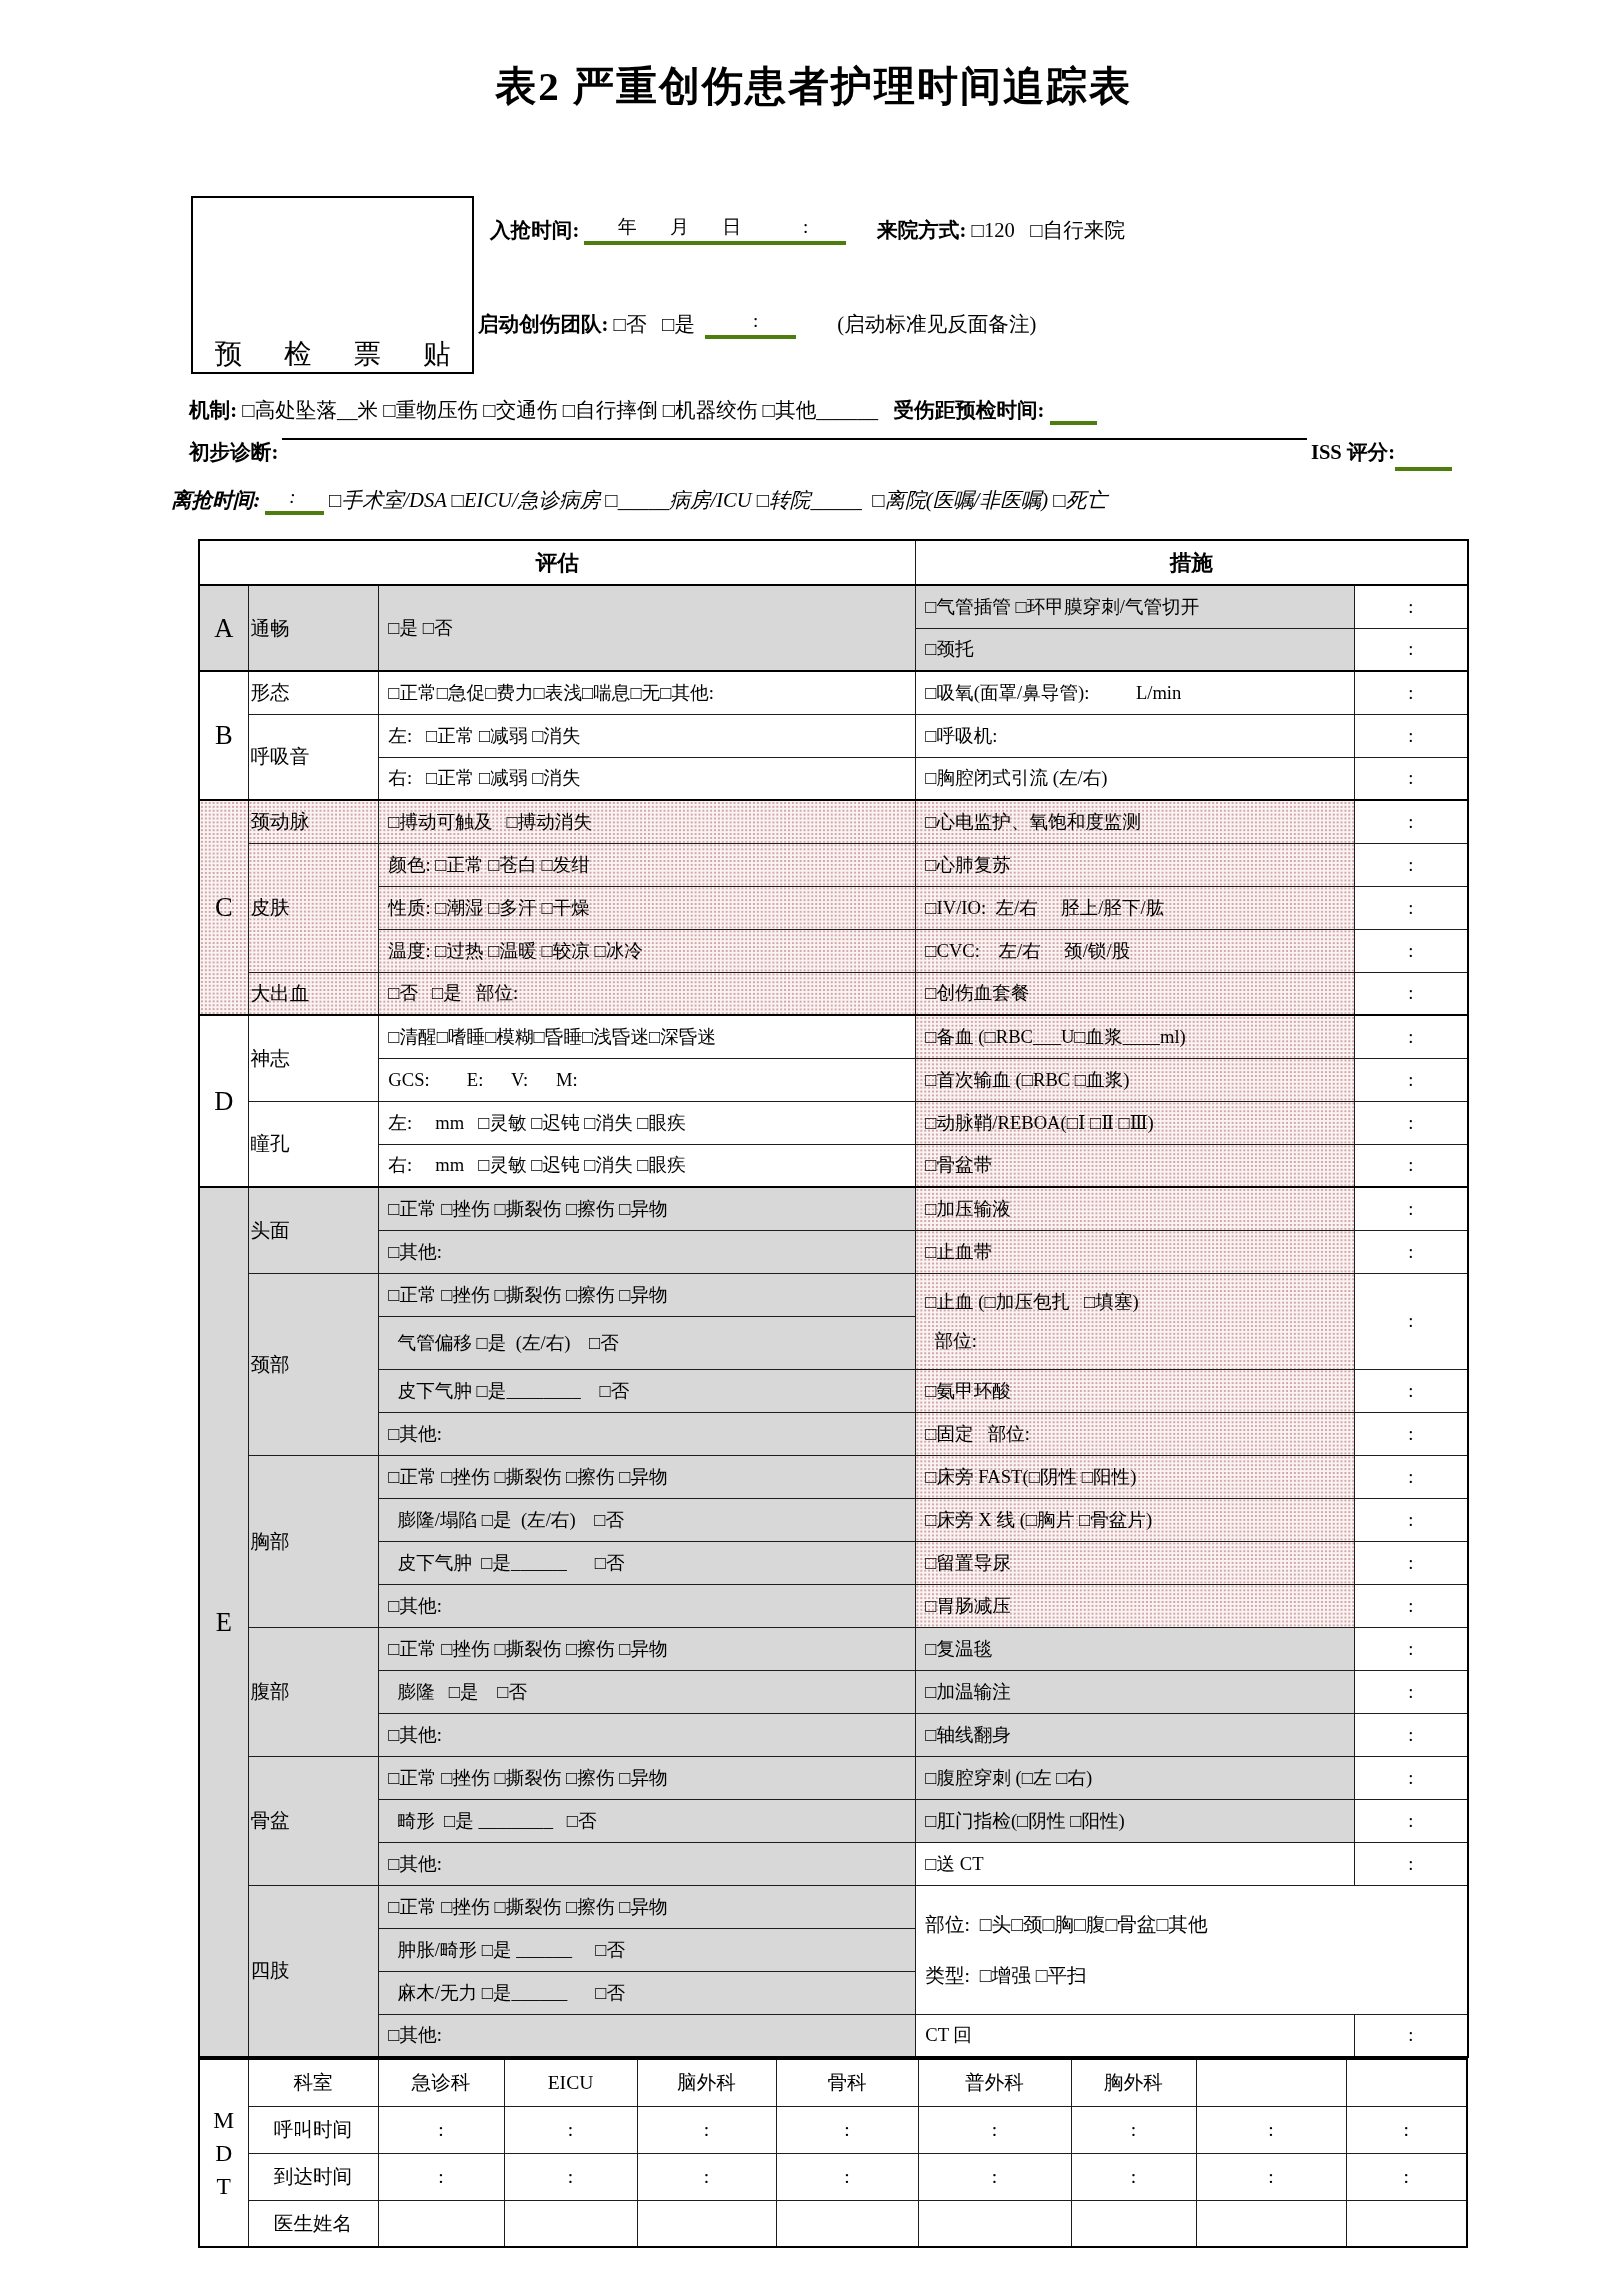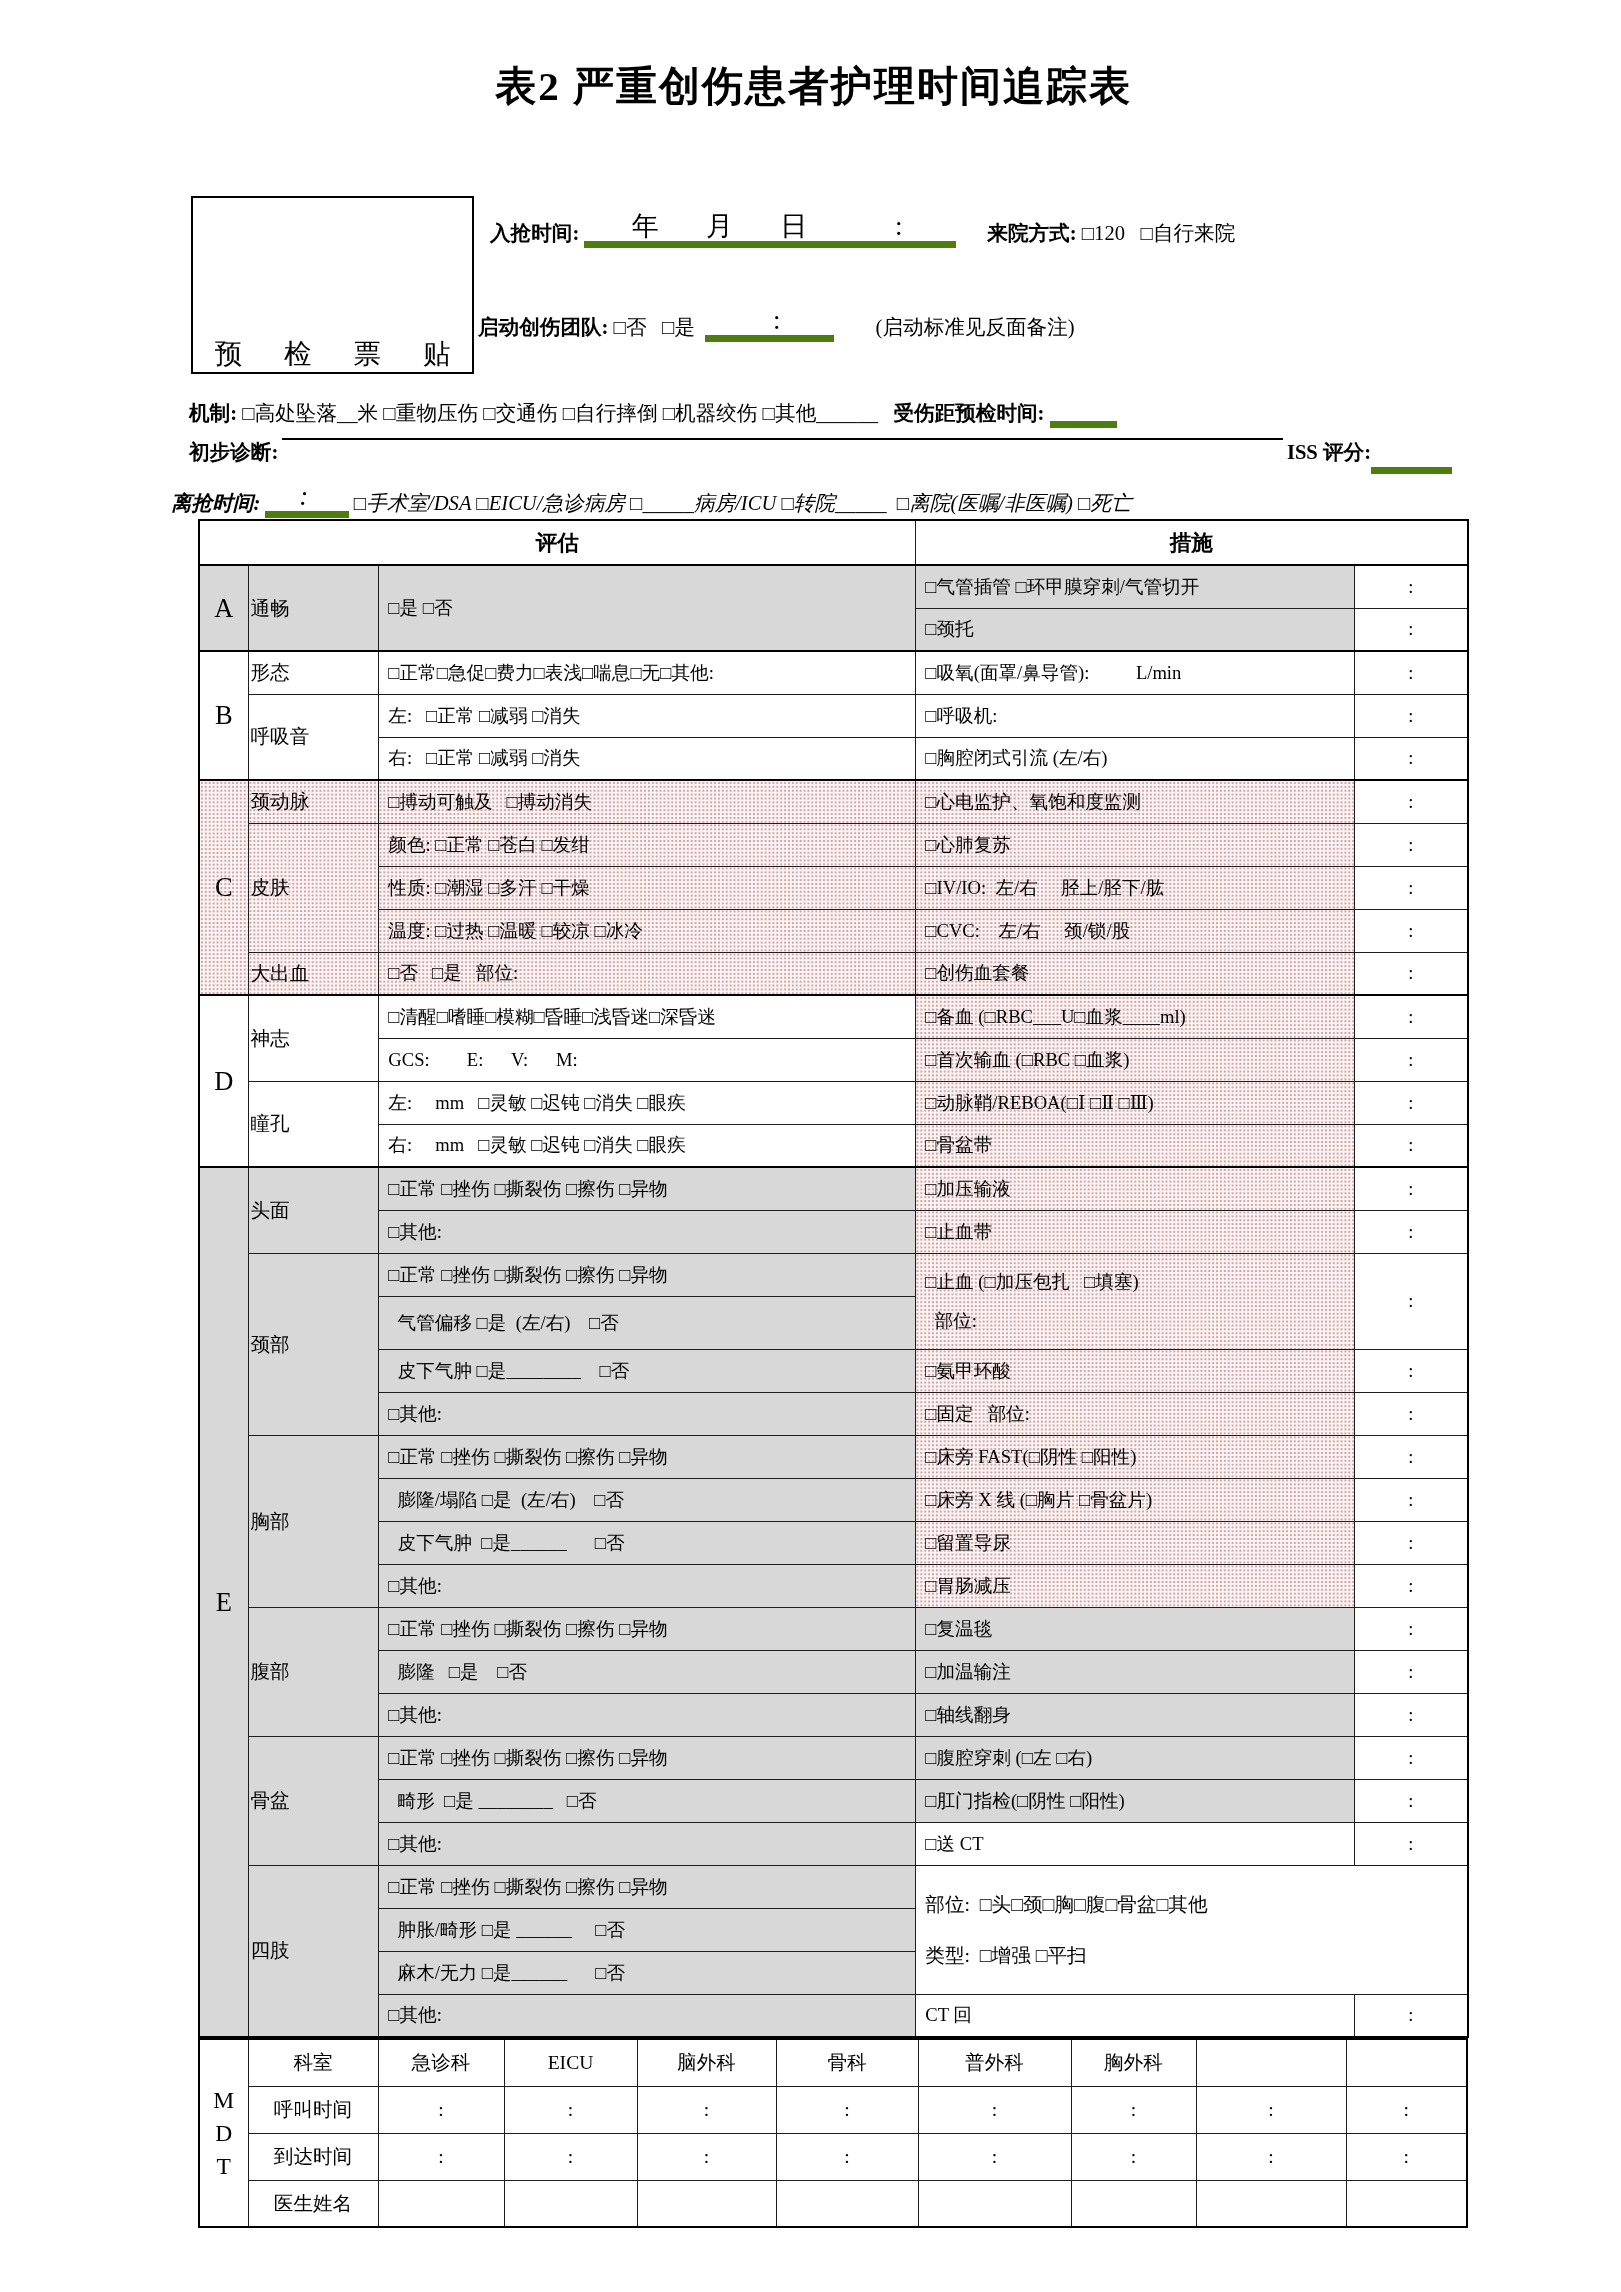--- a/index.html
+++ b/index.html
@@ -9,30 +9,30 @@
   }
   .abs{position:absolute;}
   .b{font-weight:bold;}
   
   #title{top:59px;left:0;width:1627px;text-align:center;font-size:41px;font-weight:bold;letter-spacing:2px;}
   
   #sticker{left:191px;top:196px;width:279px;height:174px;border:2.9px solid #000;
     display:flex;align-items:flex-end;justify-content:center;font-size:27.4px;letter-spacing:17.6px;text-indent:17.6px;}
   
   .fline{font-size:20.6px;line-height:29px;white-space:pre;}
-  .blank{display:inline-block;border-bottom:7px solid #4d7c0f;white-space:pre;vertical-align:bottom;font-size:27px;}
+  .blank{display:inline-block;border-bottom:4px solid #4d7c0f;white-space:pre;vertical-align:bottom;font-size:19px;}
   #l-admit{left:490px;top:212px;}
   #l-team{left:478px;top:306px;}
   #l-mech{left:189px;top:392px;width:1269px;}
   #l-diag{left:189px;top:438px;width:1263px;display:flex;align-items:flex-start;}
   #l-diag .fill{flex:1;border-bottom:2px solid #000;margin:0 3.9px;}
   #l-dep{left:171px;top:482px;font-style:italic;}
   
   #maintable,#mdttable{border-collapse:collapse;table-layout:fixed;background:#fff;}
-  #tablewrap{left:183px;top:519px;padding-left:15px;}
+  #tablewrap{left:183px;top:539px;padding-left:15px;}
   td{border:1px solid #1d1d1d;padding:0 5.9px;font-size:18.6px;overflow:hidden;}
   td.letter{text-align:center;font-size:26.5px;padding:0;}
   td.cat{text-align:left;font-size:19.6px;padding:0 2px;}
   td.a,td.m{white-space:pre;padding-left:9.8px;}
   td.time{text-align:center;font-size:18.6px;padding:0;}
   td.hd{text-align:center;font-size:21.6px;font-weight:bold;}
   tr{height:43px;}
   tr.hrow{height:45px;}
   tr.tall{height:53px;margin-left:44px;}
   table{border:2px solid #000;}

